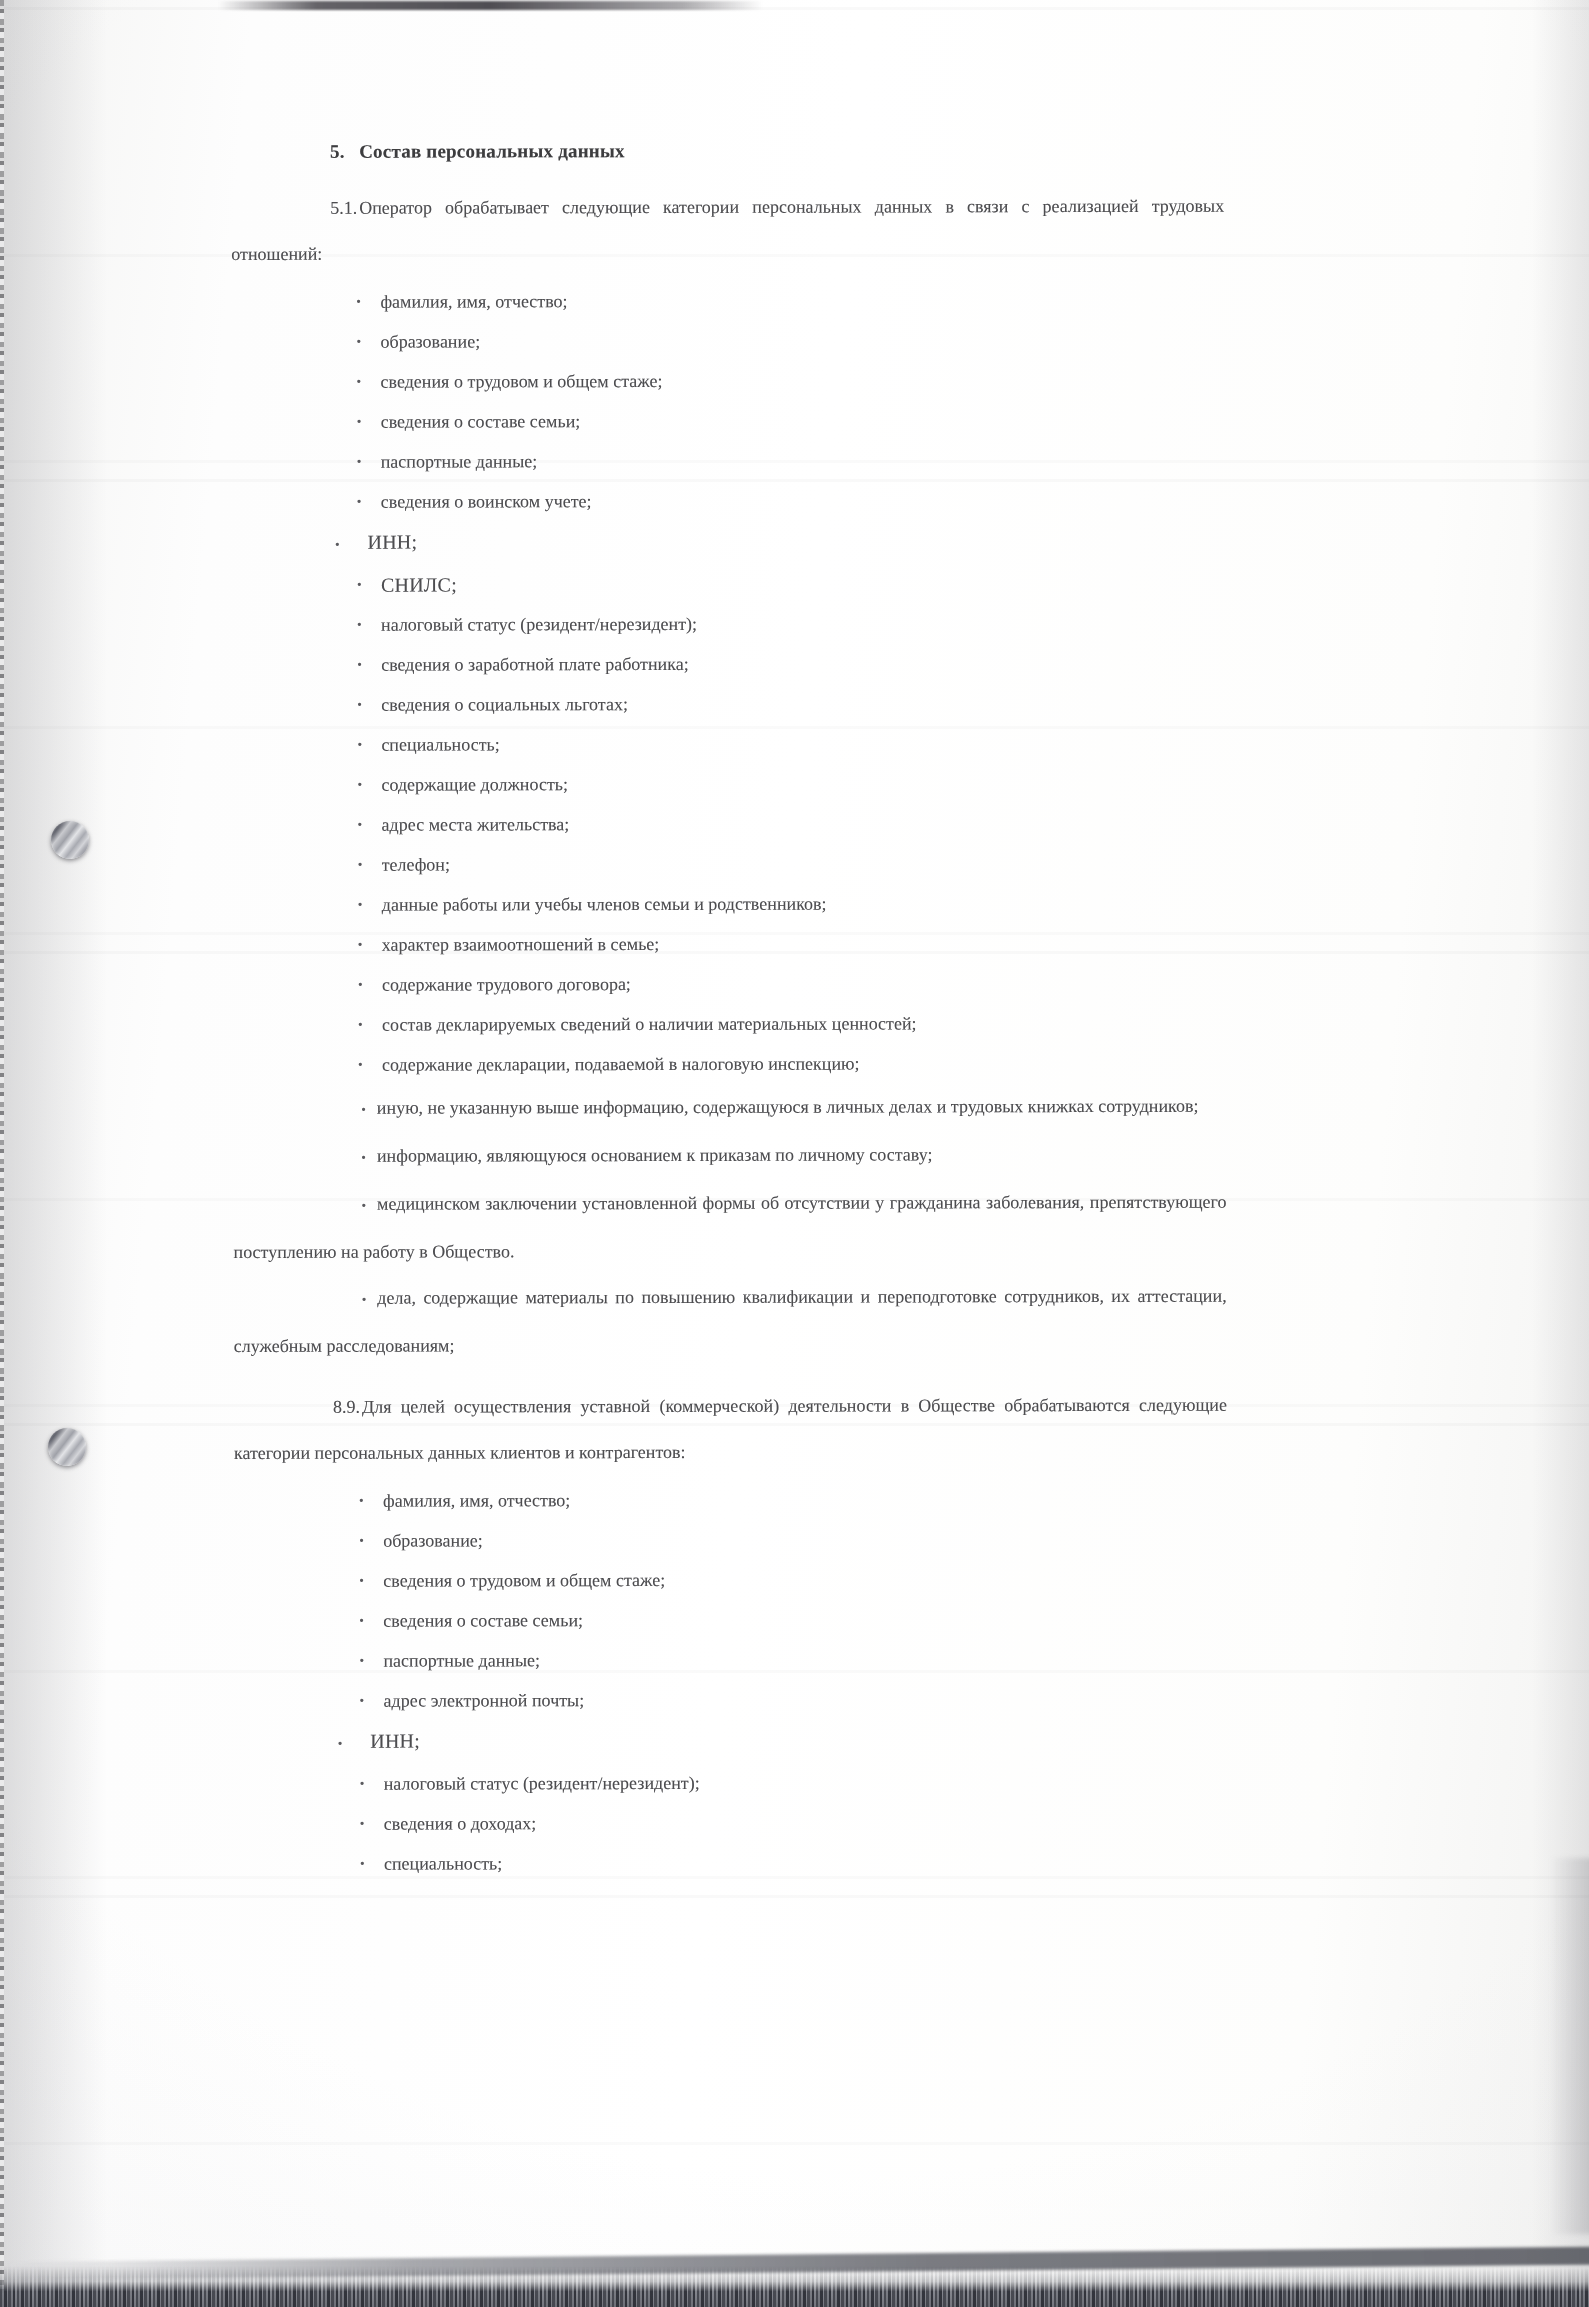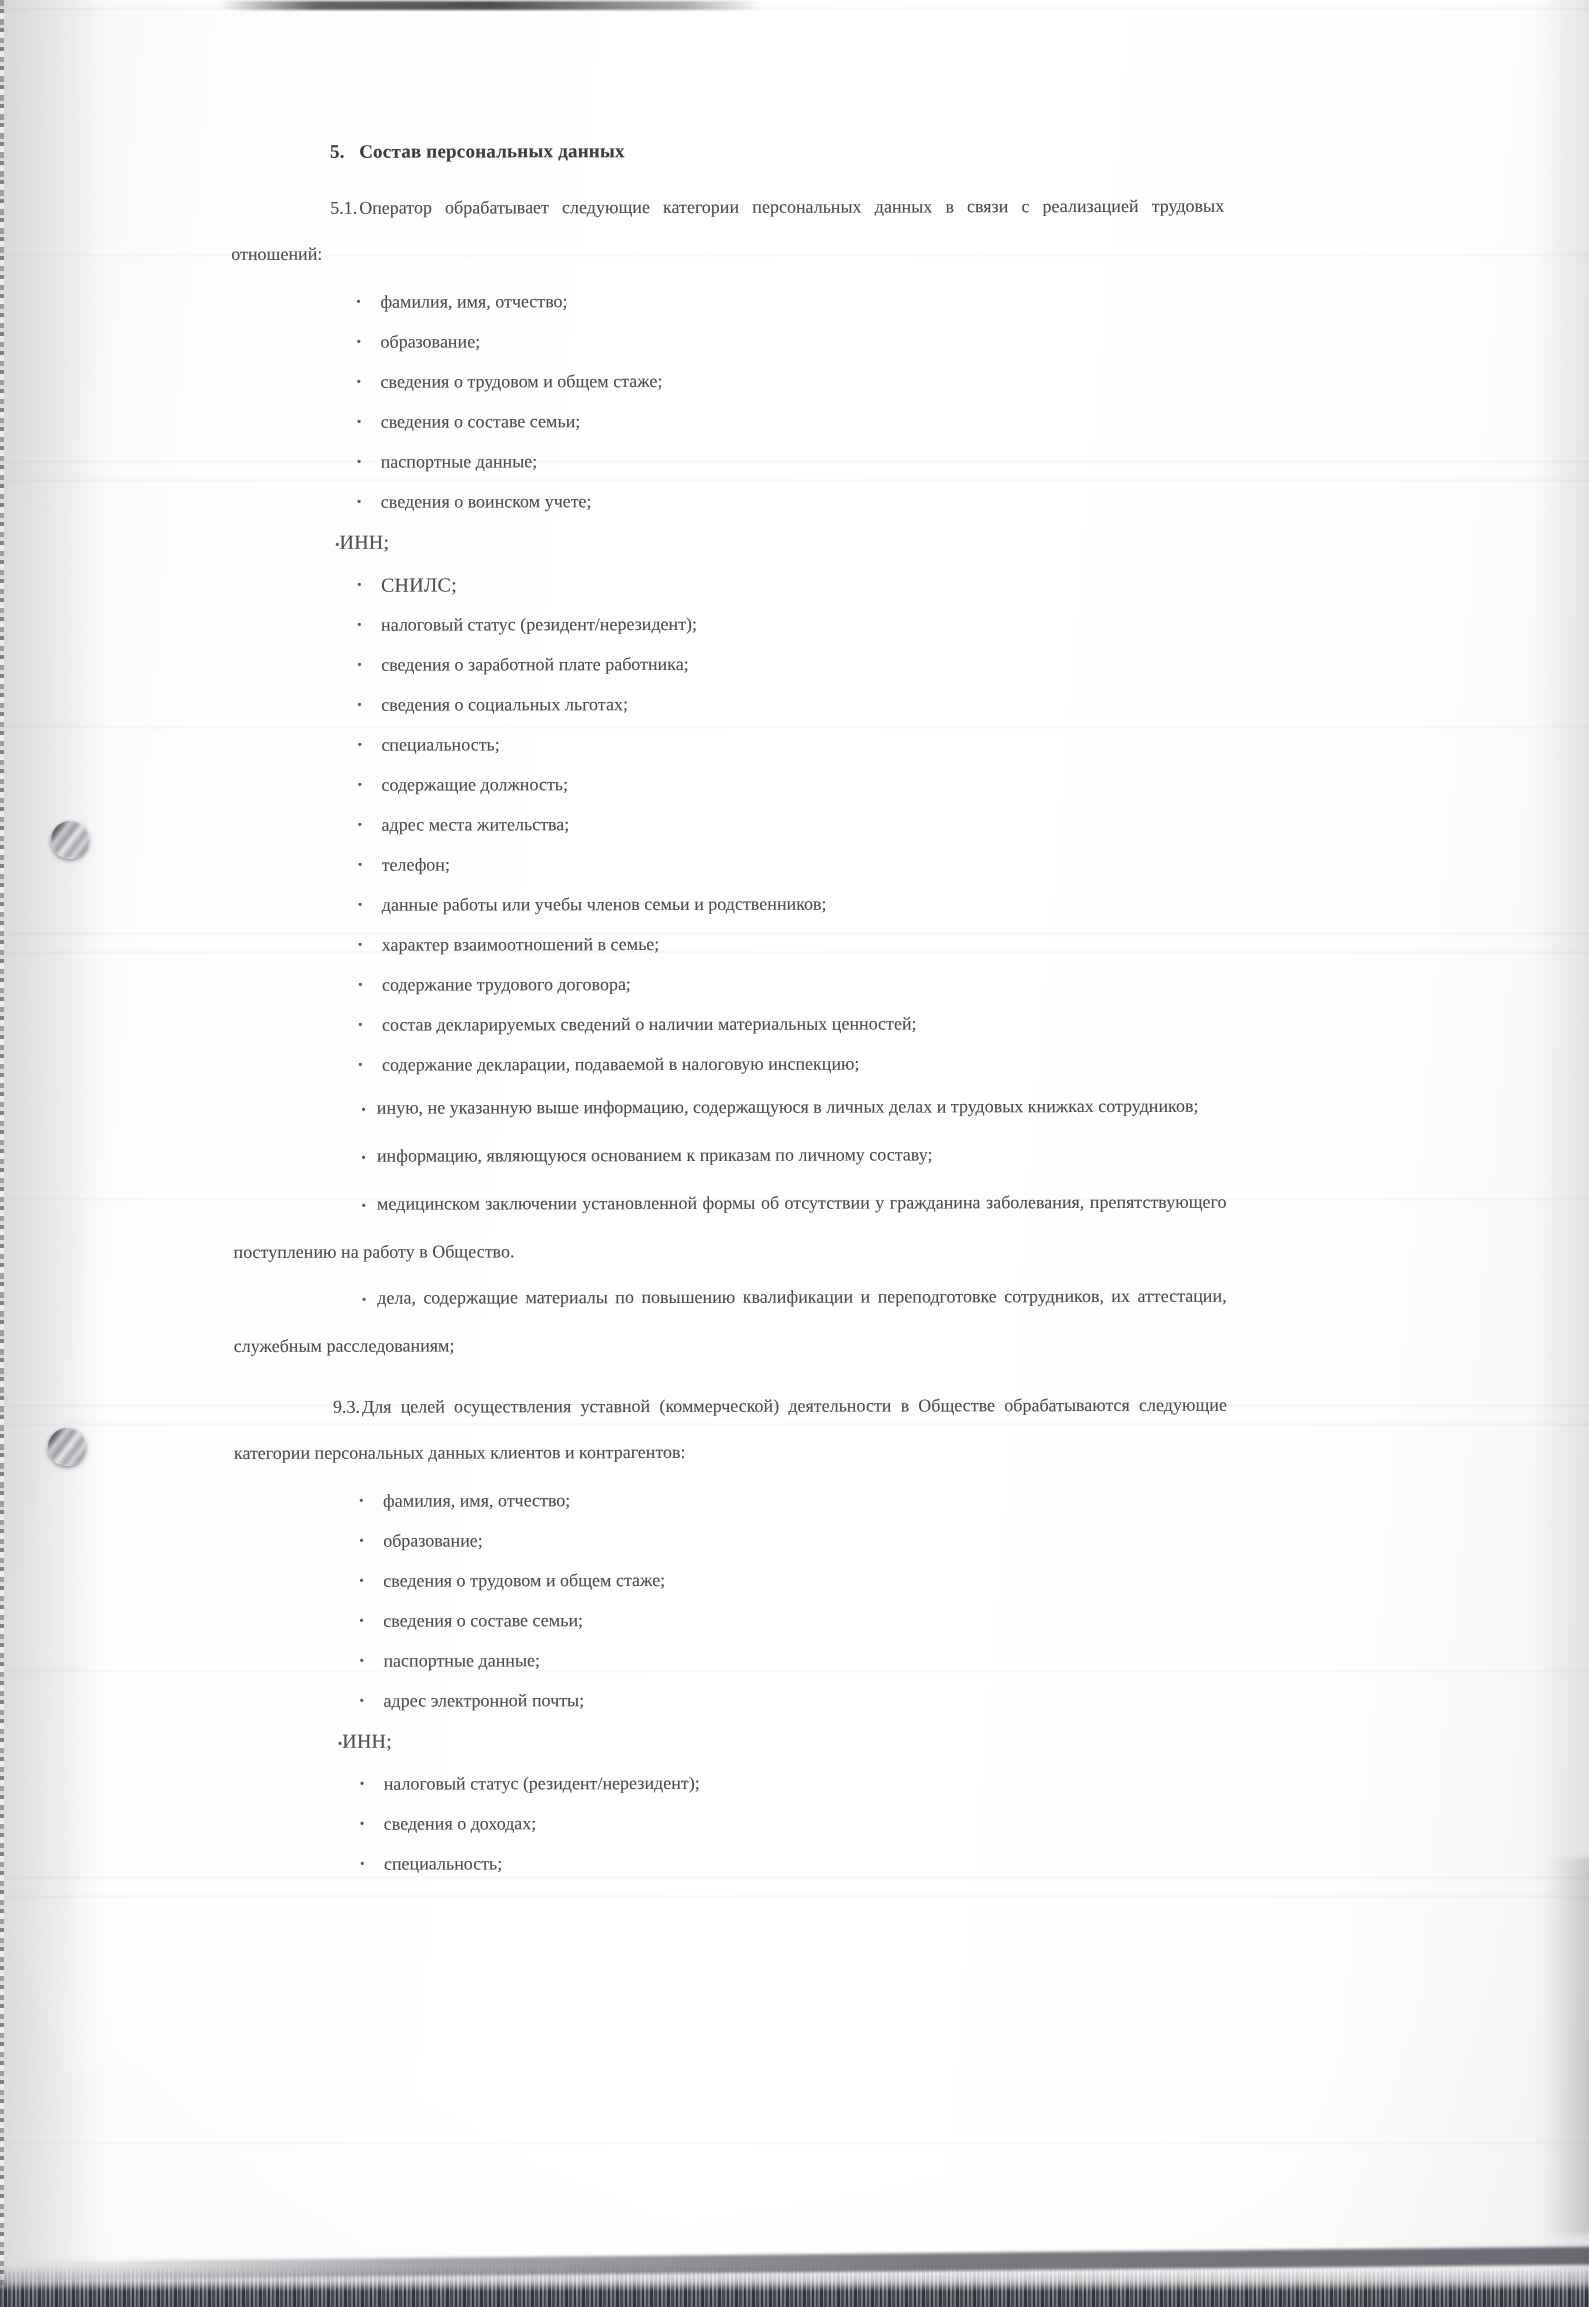--- a/index.html
+++ b/index.html
@@ -207,21 +207,21 @@
   
   ul.bullets li.tight {
     padding-left: 0;
     text-indent: 103px;
   }
   ul.bullets li.tight::before { display: none; }
   ul.bullets li.tight .inline-bullet {
     font-size: 13.3px;
     color: #5a5a5e;
   }
-  ul.bullets li.tight .label-big { font-size: 20px; letter-spacing: 0.2px; }
+  ul.bullets li.tight .label-big { font-size: 20px; letter-spacing: 0.2px; margin-left: 28px; }
 
   ul.bullets li.big { font-size: 20px; letter-spacing: 0.2px; }
   .spacer-md { height: 15.7px; }
 </style>
 </head>
 <body>
 
 <div class="scan-page">
 
   <div class="paper-tint"></div>
@@ -270,21 +270,21 @@
         <li><span>содержание декларации, подаваемой в налоговую инспекцию;</span></li>
         <li class="wide"><span class="inline-bullet">•</span><span>иную, не указанную выше информацию, содержащуюся в личных делах и трудовых книжках сотрудников;</span></li>
         <li class="wide"><span class="inline-bullet">•</span><span>информацию, являющуюся основанием к приказам по личному составу;</span></li>
         <li class="wide"><span class="inline-bullet">•</span><span>медицинском заключении установленной формы об отсутствии у гражданина заболевания, препятствующего поступлению на работу в Общество.</span></li>
         <li class="wide"><span class="inline-bullet">•</span><span>дела, содержащие материалы по повышению квалификации и переподготовке сотрудников, их аттестации, служебным расследованиям;</span></li>
       </ul>
 
     <div class="spacer-md"></div>
 
     <p class="para indented">
-      <span class="clause-no">9.3.</span><span>Для целей осуществления уставной (коммерческой) деятельности в Обществе обрабатываются следующие категории персональных данных клиентов и контрагентов:</span>
+      <span class="clause-no">8.9.</span><span>Для целей осуществления уставной (коммерческой) деятельности в Обществе обрабатываются следующие категории персональных данных клиентов и контрагентов:</span>
     </p>
 
     <ul class="bullets" id="list-5-2">
         <li><span>фамилия, имя, отчество;</span></li>
         <li><span>образование;</span></li>
         <li><span>сведения о трудовом и общем стаже;</span></li>
         <li><span>сведения о составе семьи;</span></li>
         <li><span>паспортные данные;</span></li>
         <li><span>адрес электронной почты;</span></li>
         <li class="tight"><span class="inline-bullet">•</span><span class="label-big">ИНН;</span></li>

